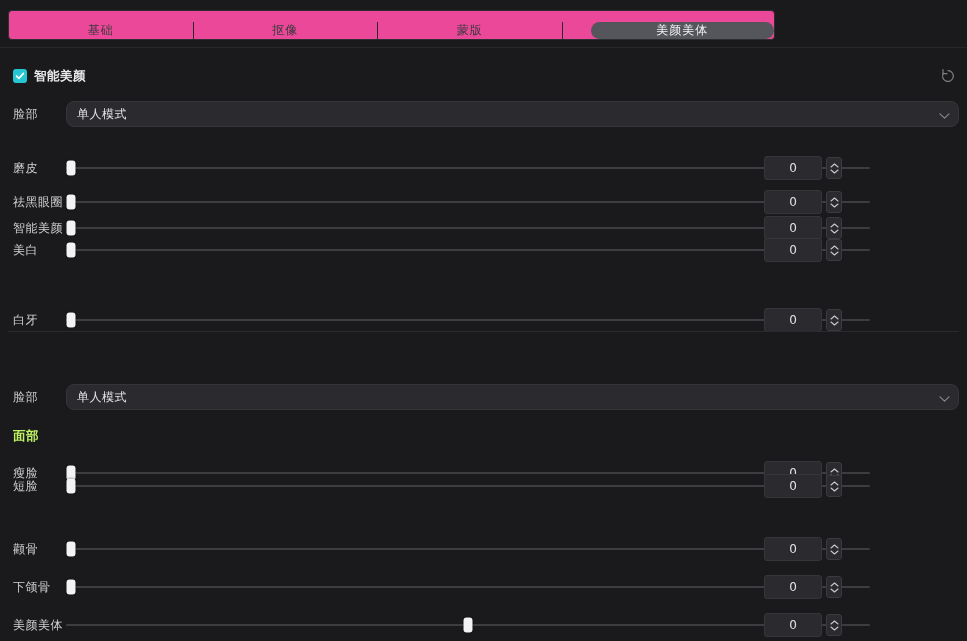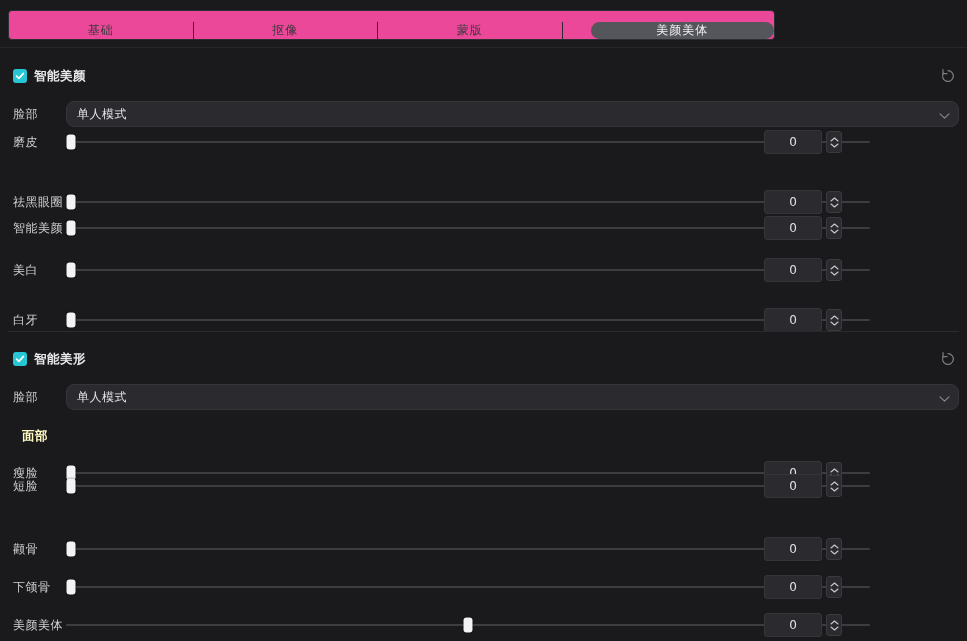--- a/index.html
+++ b/index.html
@@ -97,23 +97,23 @@
   }
   .row-label {
     position: absolute; left: 13px; top: 50%;
     transform: translateY(-50%);
     font-size: 12px;
     color: #cfcfd2;
     letter-spacing: .5px;
     white-space: nowrap;
   }
   .sub-head {
-    position: absolute; left: 22px;
+    position: absolute; left: 13px;
     font-size: 12.5px;
-    color: #fef9c3;
+    color: #bef264;
     font-weight: bold;
     letter-spacing: .5px;
   }
 
   
   .select {
     position: absolute; left: 66px;
     width: 893px; height: 26px;
     background: #2b2b2f;
     border: 1px solid #35353a;
@@ -232,21 +232,21 @@
     <div class="select" style="top:1px">
       <span class="select-value">单人模式</span>
       <span class="select-caret">
         <svg width="11" height="7" viewBox="0 0 11 7">
             <path d="M1 1.4 L5.5 5.6 L10 1.4" stroke="#b9b9bd" stroke-width="1.2" fill="none" stroke-linecap="round" stroke-linejoin="round"></path>
           </svg>
       </span>
     </div>
   </div>
 
-  <div class="row" style="top:128px">
+  <div class="row" style="top:154px">
     <div class="row-label">磨皮</div>
     <div class="slider" style="left:66px; width:804px">
       <div class="track"></div>
       <div class="fill" style="width:0%"></div>
       <div class="handle" style="left:0.6%"></div>
     </div>
     <div class="spin" style="top:2px">
       <div class="spin-box">0</div>
       <div class="spin-arrows">
         <svg class="spin-up" width="9" height="5" viewBox="0 0 9 5">
@@ -292,21 +292,21 @@
         <svg class="spin-up" width="9" height="5" viewBox="0 0 9 5">
             <path d="M1 4 L4.5 1 L8 4" stroke="#c9c9cd" stroke-width="1.1" fill="none" stroke-linecap="round" stroke-linejoin="round"></path>
           </svg>
         <svg width="9" height="5" viewBox="0 0 9 5">
             <path d="M1 1 L4.5 4 L8 1" stroke="#c9c9cd" stroke-width="1.1" fill="none" stroke-linecap="round" stroke-linejoin="round"></path>
           </svg>
       </div>
     </div>
   </div>
 
-  <div class="row" style="top:256px">
+  <div class="row" style="top:236px">
     <div class="row-label">美白</div>
     <div class="slider" style="left:66px; width:804px">
       <div class="track"></div>
       <div class="fill" style="width:0%"></div>
       <div class="handle" style="left:0.6%"></div>
     </div>
     <div class="spin" style="top:2px">
       <div class="spin-box">0</div>
       <div class="spin-arrows">
         <svg class="spin-up" width="9" height="5" viewBox="0 0 9 5">
@@ -334,34 +334,20 @@
           </svg>
         <svg width="9" height="5" viewBox="0 0 9 5">
             <path d="M1 1 L4.5 4 L8 1" stroke="#c9c9cd" stroke-width="1.1" fill="none" stroke-linecap="round" stroke-linejoin="round"></path>
           </svg>
       </div>
     </div>
   </div>
 
   <div class="divider" style="top:331px"></div>
 
-  <div class="section-head" style="top:344px">
-    <div class="chk">
-      <svg width="10" height="10" viewBox="0 0 10 10">
-        <path d="M1.6 5.2 L3.9 7.4 L8.4 2.4" stroke="#ffffff" stroke-width="1.7" fill="none" stroke-linecap="round" stroke-linejoin="round"></path>
-      </svg>
-    </div>
-    <div class="section-title">智能美形</div>
-    <div class="reset-btn">
-      <svg width="16" height="16" viewBox="0 0 16 16">
-        <path d="M8 2.6 A5.4 5.4 0 1 1 3.2 5.4" stroke="#cfcfd2" stroke-width="1.2" fill="none" stroke-linecap="round"></path>
-        <path d="M3.0 1.6 L3.0 5.7 L7.0 5.7" stroke="#cfcfd2" stroke-width="1.2" fill="none" stroke-linecap="round" stroke-linejoin="round"></path>
-      </svg>
-    </div>
-  </div>
 
   <div class="row" style="top:383px">
     <div class="row-label">脸部</div>
     <div class="select" style="top:1px">
       <span class="select-value">单人模式</span>
       <span class="select-caret">
         <svg width="11" height="7" viewBox="0 0 11 7">
             <path d="M1 1.4 L5.5 5.6 L10 1.4" stroke="#b9b9bd" stroke-width="1.2" fill="none" stroke-linecap="round" stroke-linejoin="round"></path>
           </svg>
       </span>

